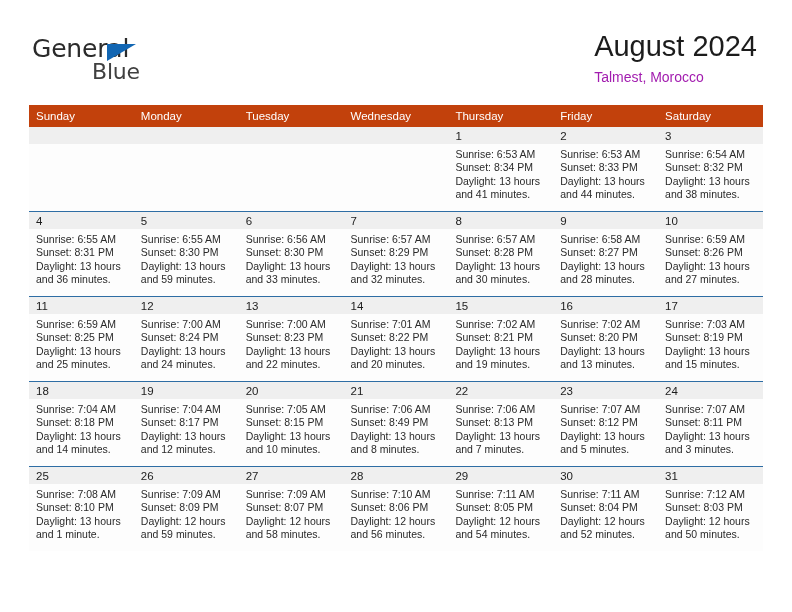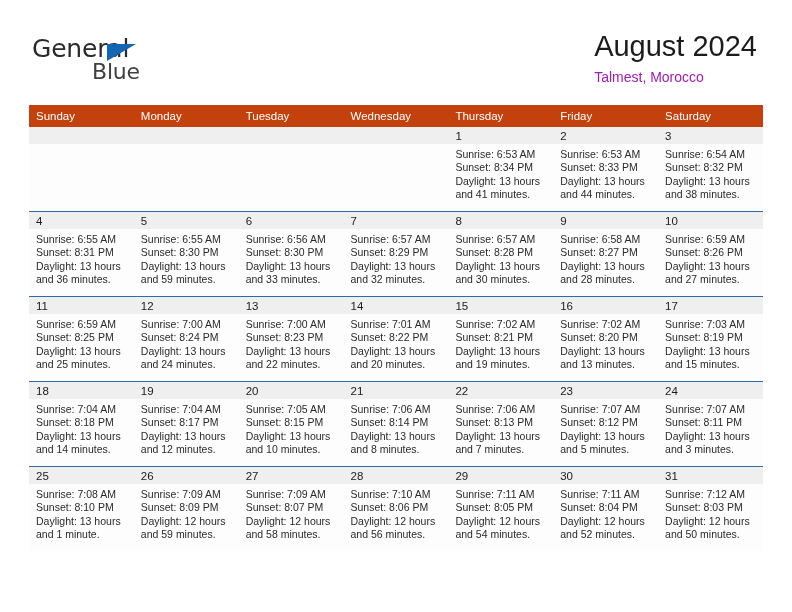--- a/index.html
+++ b/index.html
@@ -422,21 +422,21 @@
                 <div>Daylight: 13 hours</div>
                 <div>and 10 minutes.</div>
               </div>
             </div>
           </td>
           <td class="">
             <div class="cell-inner">
               <div class="date-band">21</div>
               <div class="cell-body">
                 <div>Sunrise: 7:06 AM</div>
-                <div>Sunset: 8:14 PM</div>
+                <div>Sunset: 8:49 PM</div>
                 <div>Daylight: 13 hours</div>
                 <div>and 8 minutes.</div>
               </div>
             </div>
           </td>
           <td class="">
             <div class="cell-inner">
               <div class="date-band">22</div>
               <div class="cell-body">
                 <div>Sunrise: 7:06 AM</div>

